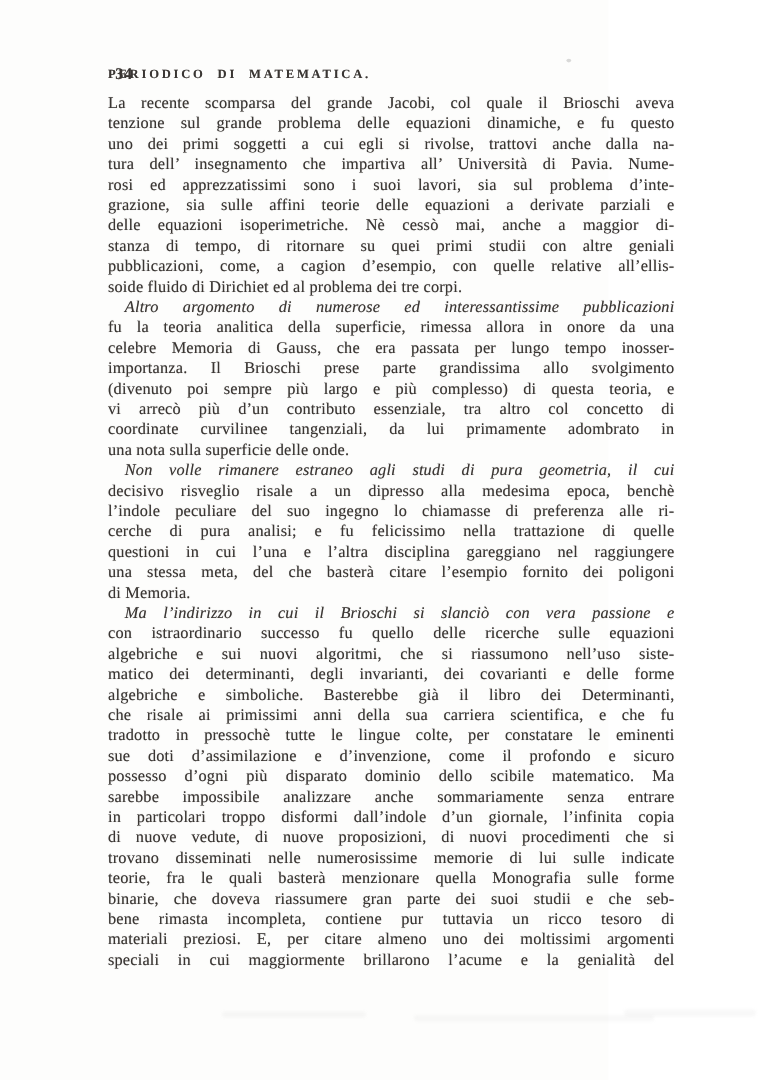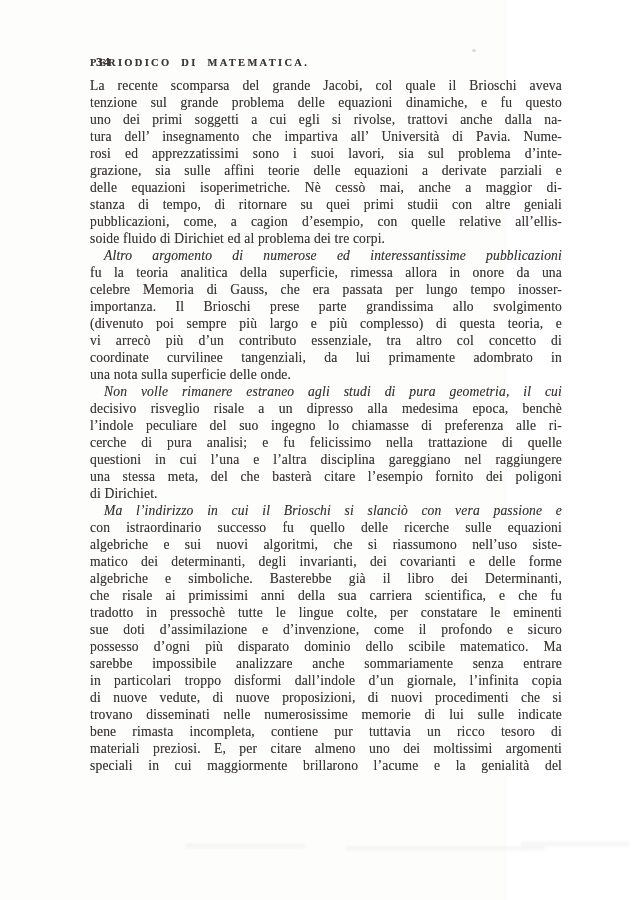--- a/index.html
+++ b/index.html
@@ -86,36 +86,38 @@
         <div class="line">coordinate curvilinee tangenziali, da lui primamente adombrato in</div>
         <div class="line flush">una nota sulla superficie delle onde.</div>
       </div>
       <div class="para">
         <div class="line indent">Non volle rimanere estraneo agli studi di pura geometria, il cui</div>
         <div class="line">decisivo risveglio risale a un dipresso alla medesima epoca, benchè</div>
         <div class="line">l’indole peculiare del suo ingegno lo chiamasse di preferenza alle ri-</div>
         <div class="line">cerche di pura analisi; e fu felicissimo nella trattazione di quelle</div>
         <div class="line">questioni in cui l’una e l’altra disciplina gareggiano nel raggiungere</div>
         <div class="line">una stessa meta, del che basterà citare l’esempio fornito dei poligoni</div>
-        <div class="line flush">di Dirichiet.</div>
+        <div class="line flush">di Memoria.</div>
       </div>
       <div class="para">
         <div class="line indent">Ma l’indirizzo in cui il Brioschi si slanciò con vera passione e</div>
         <div class="line">con istraordinario successo fu quello delle ricerche sulle equazioni</div>
         <div class="line">algebriche e sui nuovi algoritmi, che si riassumono nell’uso siste-</div>
         <div class="line">matico dei determinanti, degli invarianti, dei covarianti e delle forme</div>
         <div class="line">algebriche e simboliche. Basterebbe già il libro dei Determinanti,</div>
         <div class="line">che risale ai primissimi anni della sua carriera scientifica, e che fu</div>
         <div class="line">tradotto in pressochè tutte le lingue colte, per constatare le eminenti</div>
         <div class="line">sue doti d’assimilazione e d’invenzione, come il profondo e sicuro</div>
         <div class="line">possesso d’ogni più disparato dominio dello scibile matematico. Ma</div>
         <div class="line">sarebbe impossibile analizzare anche sommariamente senza entrare</div>
         <div class="line">in particolari troppo disformi dall’indole d’un giornale, l’infinita copia</div>
         <div class="line">di nuove vedute, di nuove proposizioni, di nuovi procedimenti che si</div>
         <div class="line">trovano disseminati nelle numerosissime memorie di lui sulle indicate</div>
+        <div class="line">teorie, fra le quali basterà menzionare quella Monografia sulle forme</div>
+        <div class="line">binarie, che doveva riassumere gran parte dei suoi studii e che seb-</div>
         <div class="line">bene rimasta incompleta, contiene pur tuttavia un ricco tesoro di</div>
         <div class="line">materiali preziosi. E, per citare almeno uno dei moltissimi argomenti</div>
         <div class="line">speciali in cui maggiormente brillarono l’acume e la genialità del</div>
       </div>
     </div>
   <div class="smudge s1"></div>
   <div class="smudge s2"></div>
   <div class="smudge s3"></div>
 </div>
 

